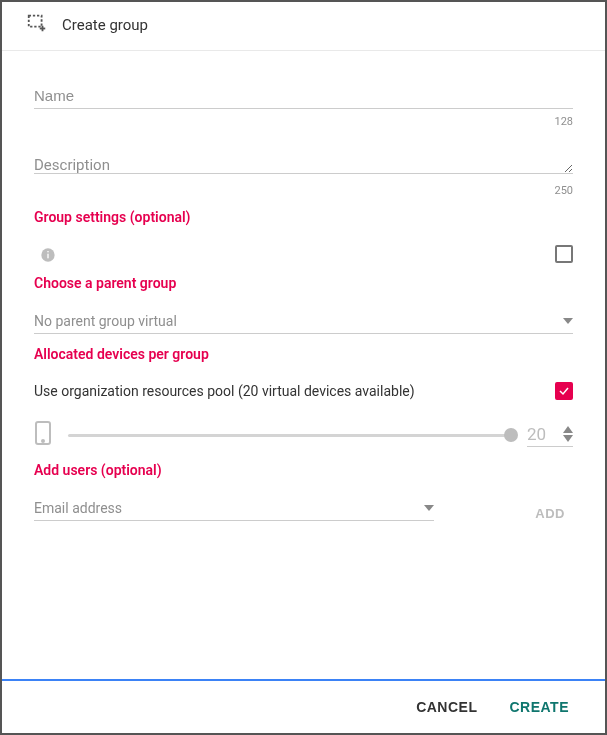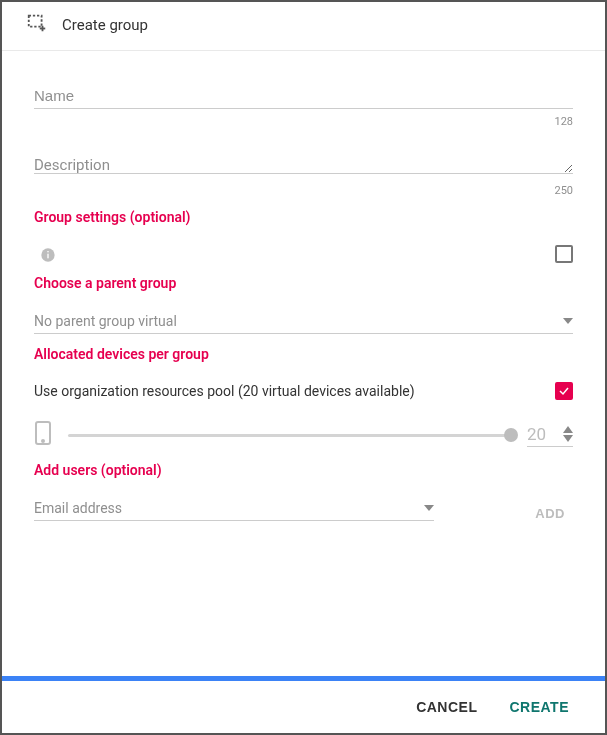--- a/index.html
+++ b/index.html
@@ -195,21 +195,21 @@
     border: none;
     cursor: pointer;
     margin-left: auto;
     margin-right: 8px;
   }
   .footer {
     display: flex;
     justify-content: flex-end;
     gap: 32px;
     padding: 18px 36px;
-    border-top: 5px solid #3b82f6;
+    border-top: 2px solid #3b82f6;
   }
   .footer-btn {
     background: none;
     border: none;
     font-size: 14px;
     font-weight: 600;
     letter-spacing: 0.5px;
     cursor: pointer;
   }
   .btn-cancel { color: #333; }

